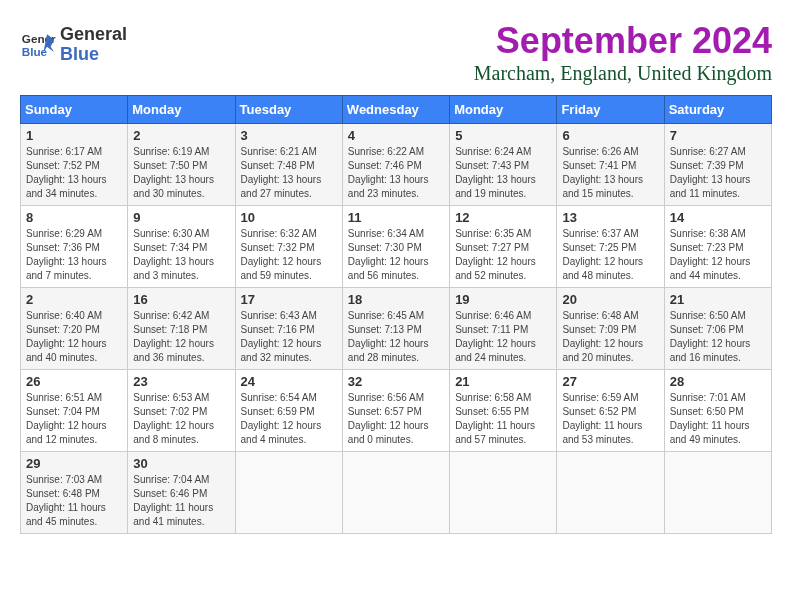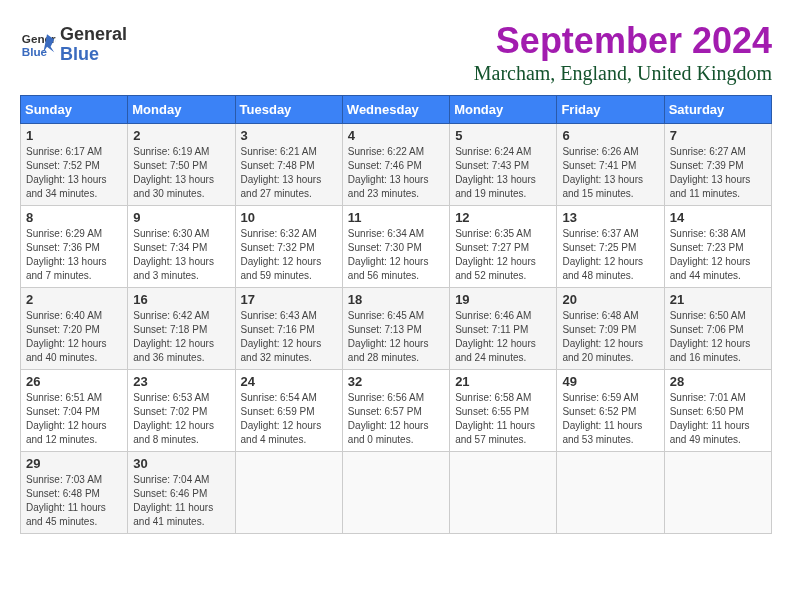--- a/index.html
+++ b/index.html
@@ -228,21 +228,21 @@
         </td>
         <td>
           <span class="day-number">32</span>
           <div class="day-info">Sunrise: 6:56 AM<br>Sunset: 6:57 PM<br>Daylight: 12 hours and 0 minutes.</div>
         </td>
         <td>
           <span class="day-number">21</span>
           <div class="day-info">Sunrise: 6:58 AM<br>Sunset: 6:55 PM<br>Daylight: 11 hours and 57 minutes.</div>
         </td>
         <td>
-          <span class="day-number">49</span>
+          <span class="day-number">27</span>
           <div class="day-info">Sunrise: 6:59 AM<br>Sunset: 6:52 PM<br>Daylight: 11 hours and 53 minutes.</div>
         </td>
         <td>
           <span class="day-number">28</span>
           <div class="day-info">Sunrise: 7:01 AM<br>Sunset: 6:50 PM<br>Daylight: 11 hours and 49 minutes.</div>
         </td>
       </tr>
       <tr>
         <td>
           <span class="day-number">29</span>

